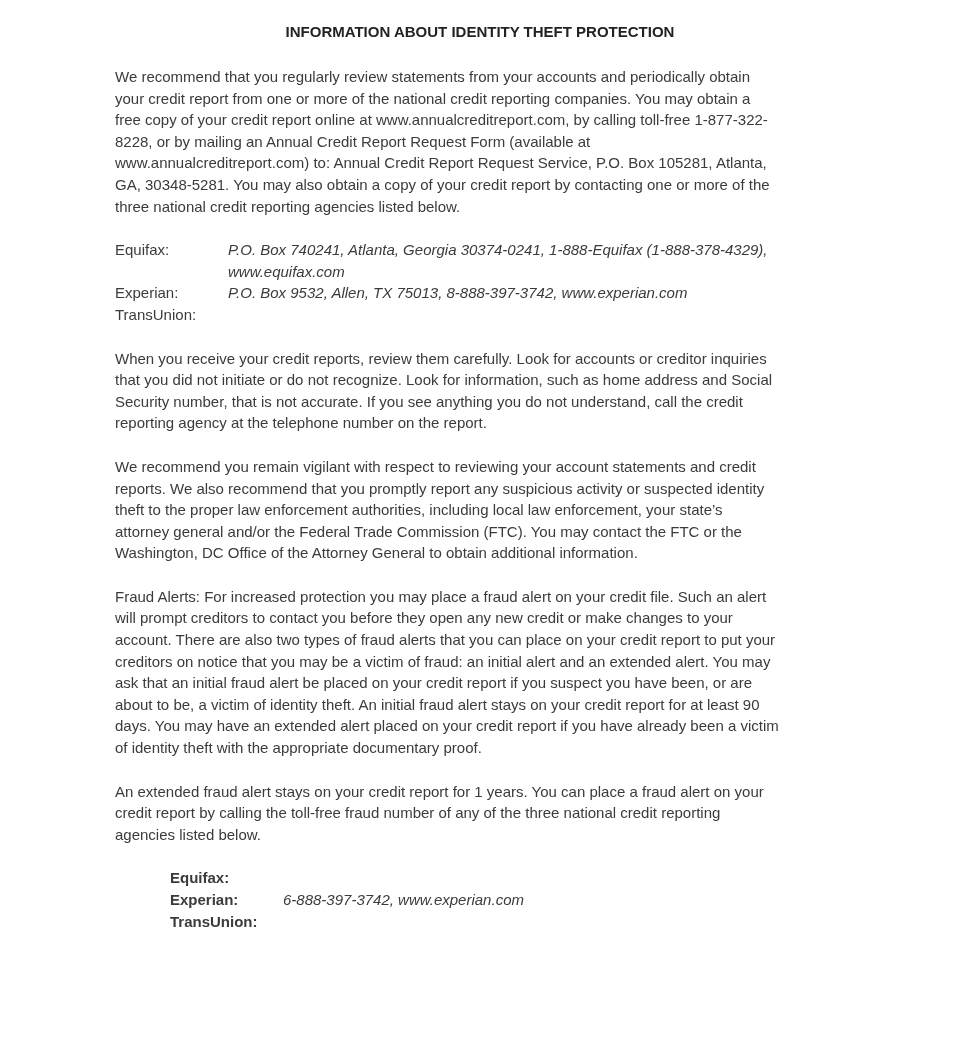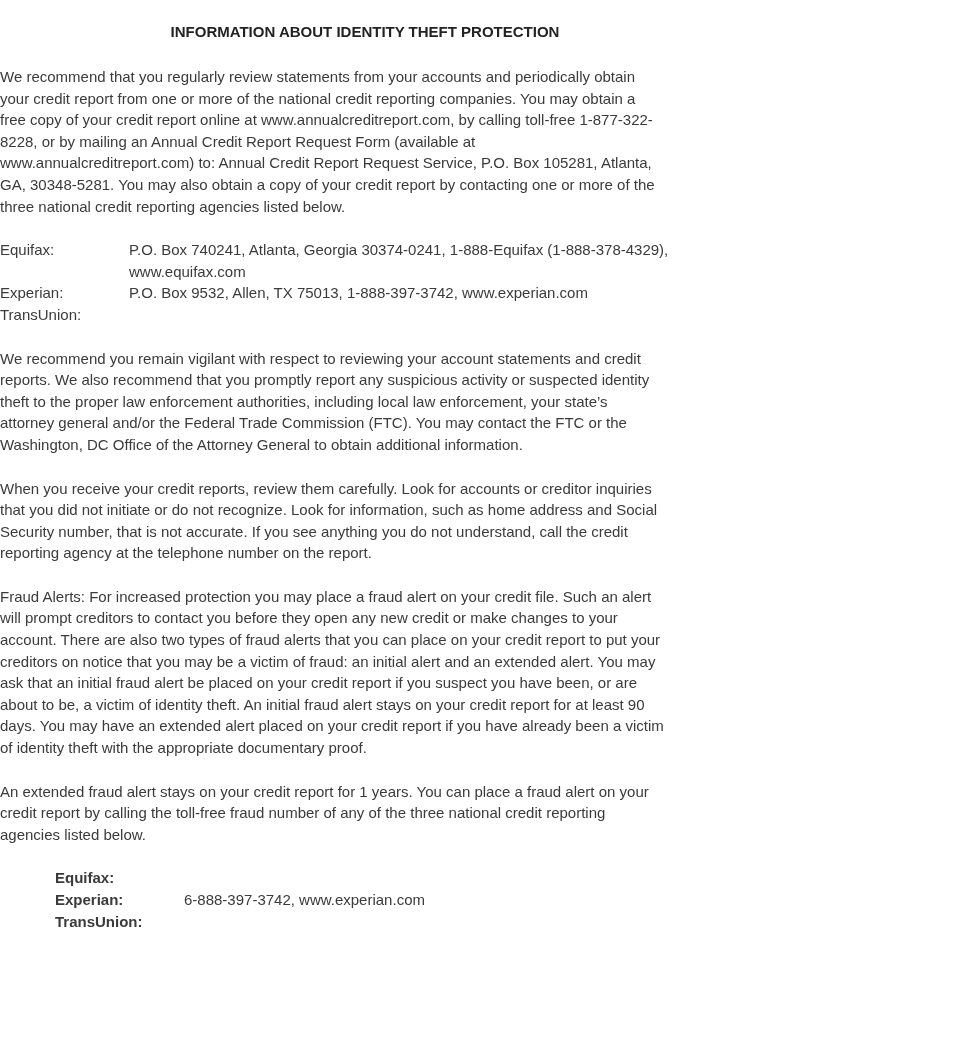--- a/index.html
+++ b/index.html
@@ -14,44 +14,46 @@
     background: #ffffff;
     font-family: "Liberation Sans", "DejaVu Sans", sans-serif;
     color: #3b3b3b;
     font-size: 15px;
     line-height: 21.6px;
     overflow: hidden;
     box-sizing: border-box;
     padding-top: 22px;
   }
   .content {
+    margin-left: 115px;
     width: 730px;
   }
   .doc-title {
     text-align: center;
     font-weight: bold;
     color: #222222;
     line-height: 20px;
     margin: 0 0 24px 0;
     font-size: 15px;
   }
   .para {
     white-space: pre-line;
     margin: 0 0 22px 0;
   }
   .agency-table {
     margin: 0 0 22px 0;
   }
   .agency-row {
     display: grid;
     grid-template-columns: 113px 1fr;
-    column-gap: 16px;
+    column-gap: 0;
   }
   .agency-value {
     white-space: pre-line;
+    font-style: italic;
   }
   .fraud-table {
     margin-left: 55px;
   }
   .fraud-table .agency-label {
     font-weight: bold;
   }
 </style>
 </head>
 <body>
@@ -70,37 +72,37 @@
 three national credit reporting agencies listed below.</p>
 
     <div class="agency-table">
       <div class="agency-row">
         <span class="agency-label">Equifax:</span>
         <span class="agency-value">P.O. Box 740241, Atlanta, Georgia 30374-0241, 1-888-Equifax (1-888-378-4329),
 www.equifax.com</span>
       </div>
       <div class="agency-row">
         <span class="agency-label">Experian:</span>
-        <span class="agency-value">P.O. Box 9532, Allen, TX 75013, 1-888-397-3742, www.experian.com</span>
+        <span class="agency-value">P.O. Box 9532, Allen, TX 75013, 8-888-397-3742, www.experian.com</span>
       </div>
       <div class="agency-row">
         <span class="agency-label">TransUnion:</span>
       </div>
     </div>
 
+    <p class="para">When you receive your credit reports, review them carefully. Look for accounts or creditor inquiries
+that you did not initiate or do not recognize. Look for information, such as home address and Social
+Security number, that is not accurate. If you see anything you do not understand, call the credit
+reporting agency at the telephone number on the report.</p>
+
     <p class="para">We recommend you remain vigilant with respect to reviewing your account statements and credit
 reports. We also recommend that you promptly report any suspicious activity or suspected identity
 theft to the proper law enforcement authorities, including local law enforcement, your state’s
 attorney general and/or the Federal Trade Commission (FTC). You may contact the FTC or the
 Washington, DC Office of the Attorney General to obtain additional information.</p>
-
-    <p class="para">When you receive your credit reports, review them carefully. Look for accounts or creditor inquiries
-that you did not initiate or do not recognize. Look for information, such as home address and Social
-Security number, that is not accurate. If you see anything you do not understand, call the credit
-reporting agency at the telephone number on the report.</p>
 
 
     <p class="para">Fraud Alerts: For increased protection you may place a fraud alert on your credit file. Such an alert
 will prompt creditors to contact you before they open any new credit or make changes to your
 account. There are also two types of fraud alerts that you can place on your credit report to put your
 creditors on notice that you may be a victim of fraud: an initial alert and an extended alert. You may
 ask that an initial fraud alert be placed on your credit report if you suspect you have been, or are
 about to be, a victim of identity theft. An initial fraud alert stays on your credit report for at least 90
 days. You may have an extended alert placed on your credit report if you have already been a victim
 of identity theft with the appropriate documentary proof.</p>

